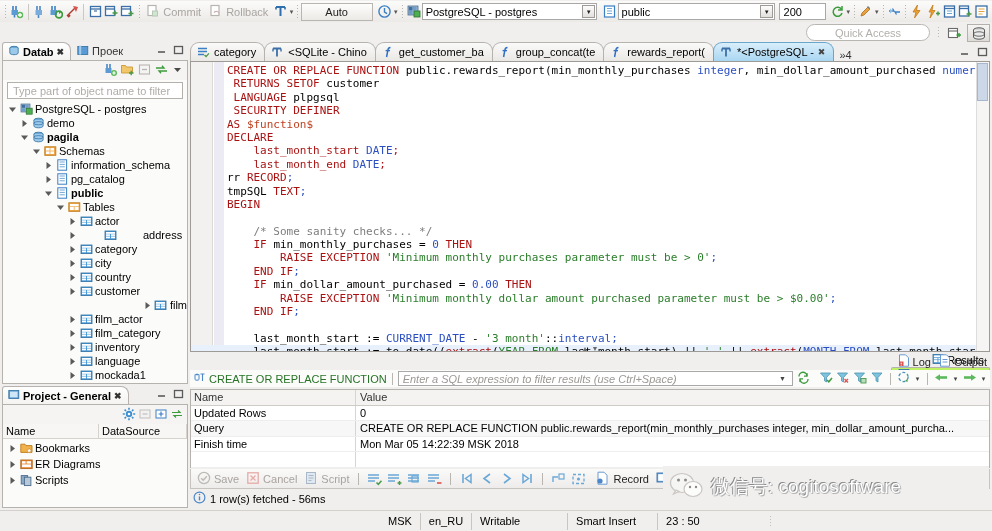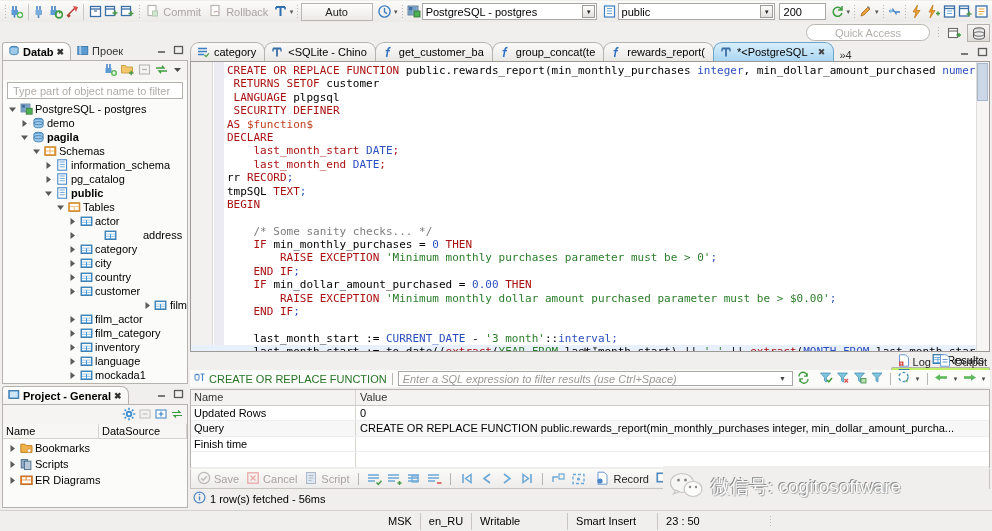--- a/index.html
+++ b/index.html
@@ -876,41 +876,41 @@
             <span class="tlabel">Bookmarks</span>
           </div>
           <div class="tnode" style="height: 16px; padding-left: 4px;">
             <span class="tarrow">
               <svg width="9" height="9" viewBox="0 0 9 9">
                 <path d="M2.5 1v7L7 4.5z" fill="#5a5a5a"></path>
               </svg>
             </span>
             <span class="ticon">
               <svg width="13" height="13" viewBox="0 0 13 13">
-                <rect x="1.2" y="1.6" width="6.5" height="8.4" fill="#8fa8c2" stroke="#4a6d8f" stroke-width="0.9"></rect>
-                <rect x="4.4" y="3.2" width="6.5" height="8.4" fill="#b8c8d8" stroke="#4a6d8f" stroke-width="0.9"></rect>
-              </svg>
-            </span>
-            <span class="tlabel">Scripts</span>
-          </div>
-          <div class="tnode" style="height: 16px; padding-left: 4px;">
-            <span class="tarrow">
-              <svg width="9" height="9" viewBox="0 0 9 9">
-                <path d="M2.5 1v7L7 4.5z" fill="#5a5a5a"></path>
-              </svg>
-            </span>
-            <span class="ticon">
-              <svg width="13" height="13" viewBox="0 0 13 13">
                 <rect x="0.8" y="2" width="11.4" height="8.6" fill="#e8832b" stroke="#b5641a" stroke-width="0.9"></rect>
                 <rect x="2" y="3.2" width="3.6" height="2.4" fill="#fff"></rect>
                 <rect x="6.6" y="3.2" width="4.4" height="2.4" fill="#fff"></rect>
                 <rect x="2" y="6.4" width="9" height="2.8" fill="#fff"></rect>
               </svg>
             </span>
             <span class="tlabel">ER Diagrams</span>
+          </div>
+          <div class="tnode" style="height: 16px; padding-left: 4px;">
+            <span class="tarrow">
+              <svg width="9" height="9" viewBox="0 0 9 9">
+                <path d="M2.5 1v7L7 4.5z" fill="#5a5a5a"></path>
+              </svg>
+            </span>
+            <span class="ticon">
+              <svg width="13" height="13" viewBox="0 0 13 13">
+                <rect x="1.2" y="1.6" width="6.5" height="8.4" fill="#8fa8c2" stroke="#4a6d8f" stroke-width="0.9"></rect>
+                <rect x="4.4" y="3.2" width="6.5" height="8.4" fill="#b8c8d8" stroke="#4a6d8f" stroke-width="0.9"></rect>
+              </svg>
+            </span>
+            <span class="tlabel">Scripts</span>
           </div>
         </div>
     </div>
   </div>
 
   <div class="editor-area">
     <div class="etabrow" id="editor-tabs">
         <div class="etab">
           <span style="display: flex;">
             <svg width="13" height="12" viewBox="0 0 13 12">
@@ -1101,20 +1101,21 @@
           <div class="grow">
             <div class="gc1">Updated Rows</div>
             <div class="gc2">0</div>
           </div>
           <div class="grow alt">
             <div class="gc1">Query</div>
             <div class="gc2">CREATE OR REPLACE FUNCTION public.rewards_report(min_monthly_purchases integer, min_dollar_amount_purcha...</div>
           </div>
           <div class="grow">
             <div class="gc1">Finish time</div>
+            <div class="gc2">Mon Mar 05 14:22:39 MSK 2018</div>
           </div>
           <div class="grow">
             <div class="gc1"></div>
             <div class="gc2"></div>
           </div>
         </div>
     </div>
 
     <div class="rtoolbar">
       <div class="rt-btn">

